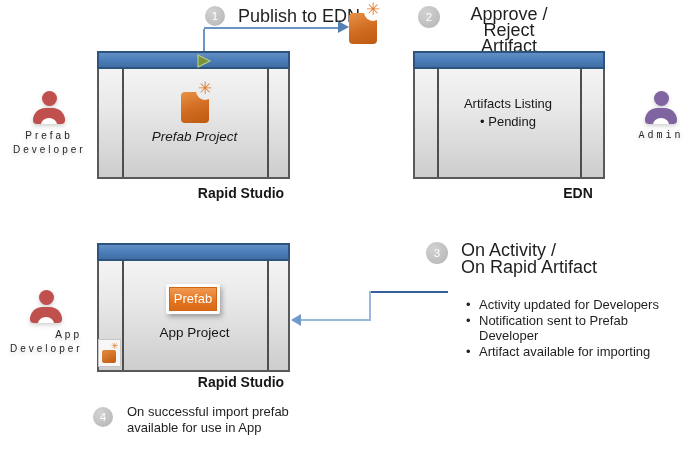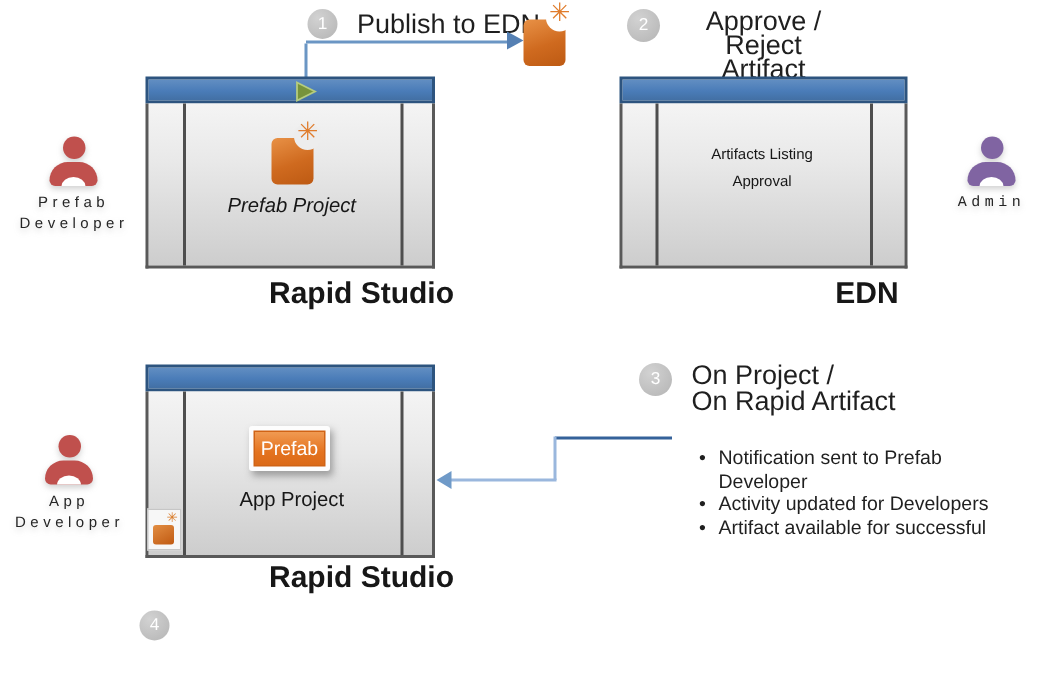--- a/index.html
+++ b/index.html
@@ -28,21 +28,21 @@
     position:absolute;left:0;right:0;top:0;height:14px;
     border:2px solid var(--titlebar_border);
     background:linear-gradient(180deg,#628ec2 0%, #4a7cb8 55%, #426fa3 100%);
   }
   .win-body{
     position:absolute;left:0;right:0;top:18px;bottom:0;box-sizing:border-box;
     border:2px solid var(--window_border);border-top:none;
     background:linear-gradient(180deg,#f4f4f4 0%, #e9e9e9 35%, #cdcdcd 100%);
   }
   .divider{position:absolute;top:18px;bottom:2px;width:2px;background:#4e4e4e;}
-  .win-caption{position:absolute;font-size:20px;font-weight:600;text-align:center;color:#171717;}
+  .win-caption{position:absolute;font-size:14px;font-weight:600;text-align:center;color:#171717;}
   
   .run-icon{position:absolute;left:97px;top:1px;}
   
   .artifact{position:absolute;width:40px;height:44px;}
   .artifact .doc{
     position:absolute;left:2px;top:9px;width:28px;height:31px;border-radius:4px;
     background:linear-gradient(160deg,#e89146 0%, #cf6a1f 55%, #bd5a13 100%);
   }
   .artifact .bite{position:absolute;left:17px;top:-1px;width:18px;height:18px;border-radius:50%;background:#fff;}
   .artifact .bite.graybg{background:#ededed;}
@@ -57,21 +57,21 @@
     position:absolute;left:69px;top:41px;width:48px;padding:3px;border-radius:2px;background:#fdfdfd;
     box-shadow:2px 3px 5px rgba(90,90,90,.5);
   }
   .prefab-btn .inner{
     height:22px;line-height:22px;text-align:center;color:#fff;font-size:13px;
     background:linear-gradient(180deg,var(--orange_light),#e4731f 60%, #db6a18);
     border:1px solid #d06315;
   }
   
   .proj-label{position:absolute;left:25px;width:145px;text-align:center;font-size:13.5px;color:#171717;}
-  .edn-content{position:absolute;left:24px;top:44px;width:142px;text-align:center;font-size:10px;line-height:18px;color:#171717;}
+  .edn-content{position:absolute;left:24px;top:44px;width:142px;text-align:center;font-size:13px;line-height:18px;color:#171717;}
   
   .hline,.vline{position:absolute;}
   .hline{height:2px;} .vline{width:2px;}
   .head-right{position:absolute;width:0;height:0;border-top:6px solid transparent;border-bottom:6px solid transparent;border-left:11px solid #5580b3;}
   .head-left{position:absolute;width:0;height:0;border-top:6px solid transparent;border-bottom:6px solid transparent;border-right:10px solid #6f9ac8;}
   
   .person{position:absolute;width:72px;text-align:center;filter:drop-shadow(0 2px 2px rgba(120,120,120,.35));}
   .p-head{width:15px;height:15px;border-radius:50%;margin:0 auto;}
   .p-body{width:32px;height:16px;border-radius:16px 16px 5px 5px;margin:2px auto 0;position:relative;overflow:hidden;}
   .p-body::after{content:"";position:absolute;left:50%;transform:translateX(-50%);bottom:-7px;width:16px;height:13px;border-radius:50%;background:#fff;}
@@ -126,21 +126,21 @@
   </div>
   <div class="win-caption" style="left:166px;top:185px;width:150px;">Rapid Studio</div>
 
   <div class="window" style="left:413px;top:51px;width:192px;height:128px;">
     <div class="win-title"></div>
     <div class="win-body"></div>
     <div class="divider" style="left:24px;"></div>
     <div class="divider" style="left:167px;"></div>
     <div class="edn-content">
       <div>Artifacts Listing</div>
-      <div>Approval</div>
+      <div>•  Pending</div>
     </div>
   </div>
   <div class="win-caption" style="left:548px;top:185px;width:60px;font-weight:700;">EDN</div>
 
   <div class="window" style="left:97px;top:243px;width:193px;height:129px;">
     <div class="win-title"></div>
     <div class="win-body"></div>
     <div class="divider" style="left:25px;"></div>
     <div class="divider" style="left:170px;"></div>
     <div class="prefab-btn">
@@ -149,54 +149,58 @@
     <div class="proj-label" style="top:82px;">App Project</div>
     <div class="tile">
       <div class="mini-doc"></div>
       <div class="mini-sparkle">✳</div>
     </div>
   </div>
   <div class="win-caption" style="left:166px;top:374px;width:150px;">Rapid Studio</div>
 
   <div class="badge lg" style="left:426px;top:242px;">3</div>
   <div class="steplabel" style="left:461px;top:242px;line-height:16.5px;">
-    <div>On Project /</div>
+    <div>On Activity /</div>
     <div>On Rapid Artifact</div>
   </div>
   <ul class="bullets">
+    <li>Activity updated for Developers</li>
     <li>Notification sent to Prefab Developer</li>
-    <li>Activity updated for Developers</li>
-    <li>Artifact available for successful</li>
+    <li>Artifact available for importing</li>
   </ul>
 
   <div class="hline" style="left:370px;top:291px;width:78px;background:#35629a;"></div>
   <div class="vline" style="left:369px;top:291px;height:29px;background:#9ab7dd;"></div>
   <div class="hline" style="left:299px;top:319px;width:72px;background:#9ab7dd;"></div>
   <div class="head-left" style="left:291px;top:314px;"></div>
 
   <div class="badge" style="left:93px;top:407px;">4</div>
+  <div class="step4-text">
+    <div>On successful import prefab</div>
+    <div>available for use in App</div>
+  </div>
 
   <div class="person red" style="left:13px;top:91px;">
     <div class="p-head"></div>
     <div class="p-body"></div>
     <div class="p-label">
       <div>Prefab</div>
       <div>Developer</div>
     </div>
   </div>
 
   <div class="person purple" style="left:625px;top:91px;font-family:Liberation Mono, monospace;">
     <div class="p-head"></div>
     <div class="p-body"></div>
     <div class="p-label">
       <div>Admin</div>
     </div>
   </div>
 
-  <div class="person red" style="left:10px;top:290px;">
+  <div class="person red" style="left:10px;top:290px;text-align:right;">
     <div class="p-head"></div>
     <div class="p-body"></div>
     <div class="p-label">
       <div>App</div>
       <div>Developer</div>
     </div>
   </div>
 
 </div>
 

